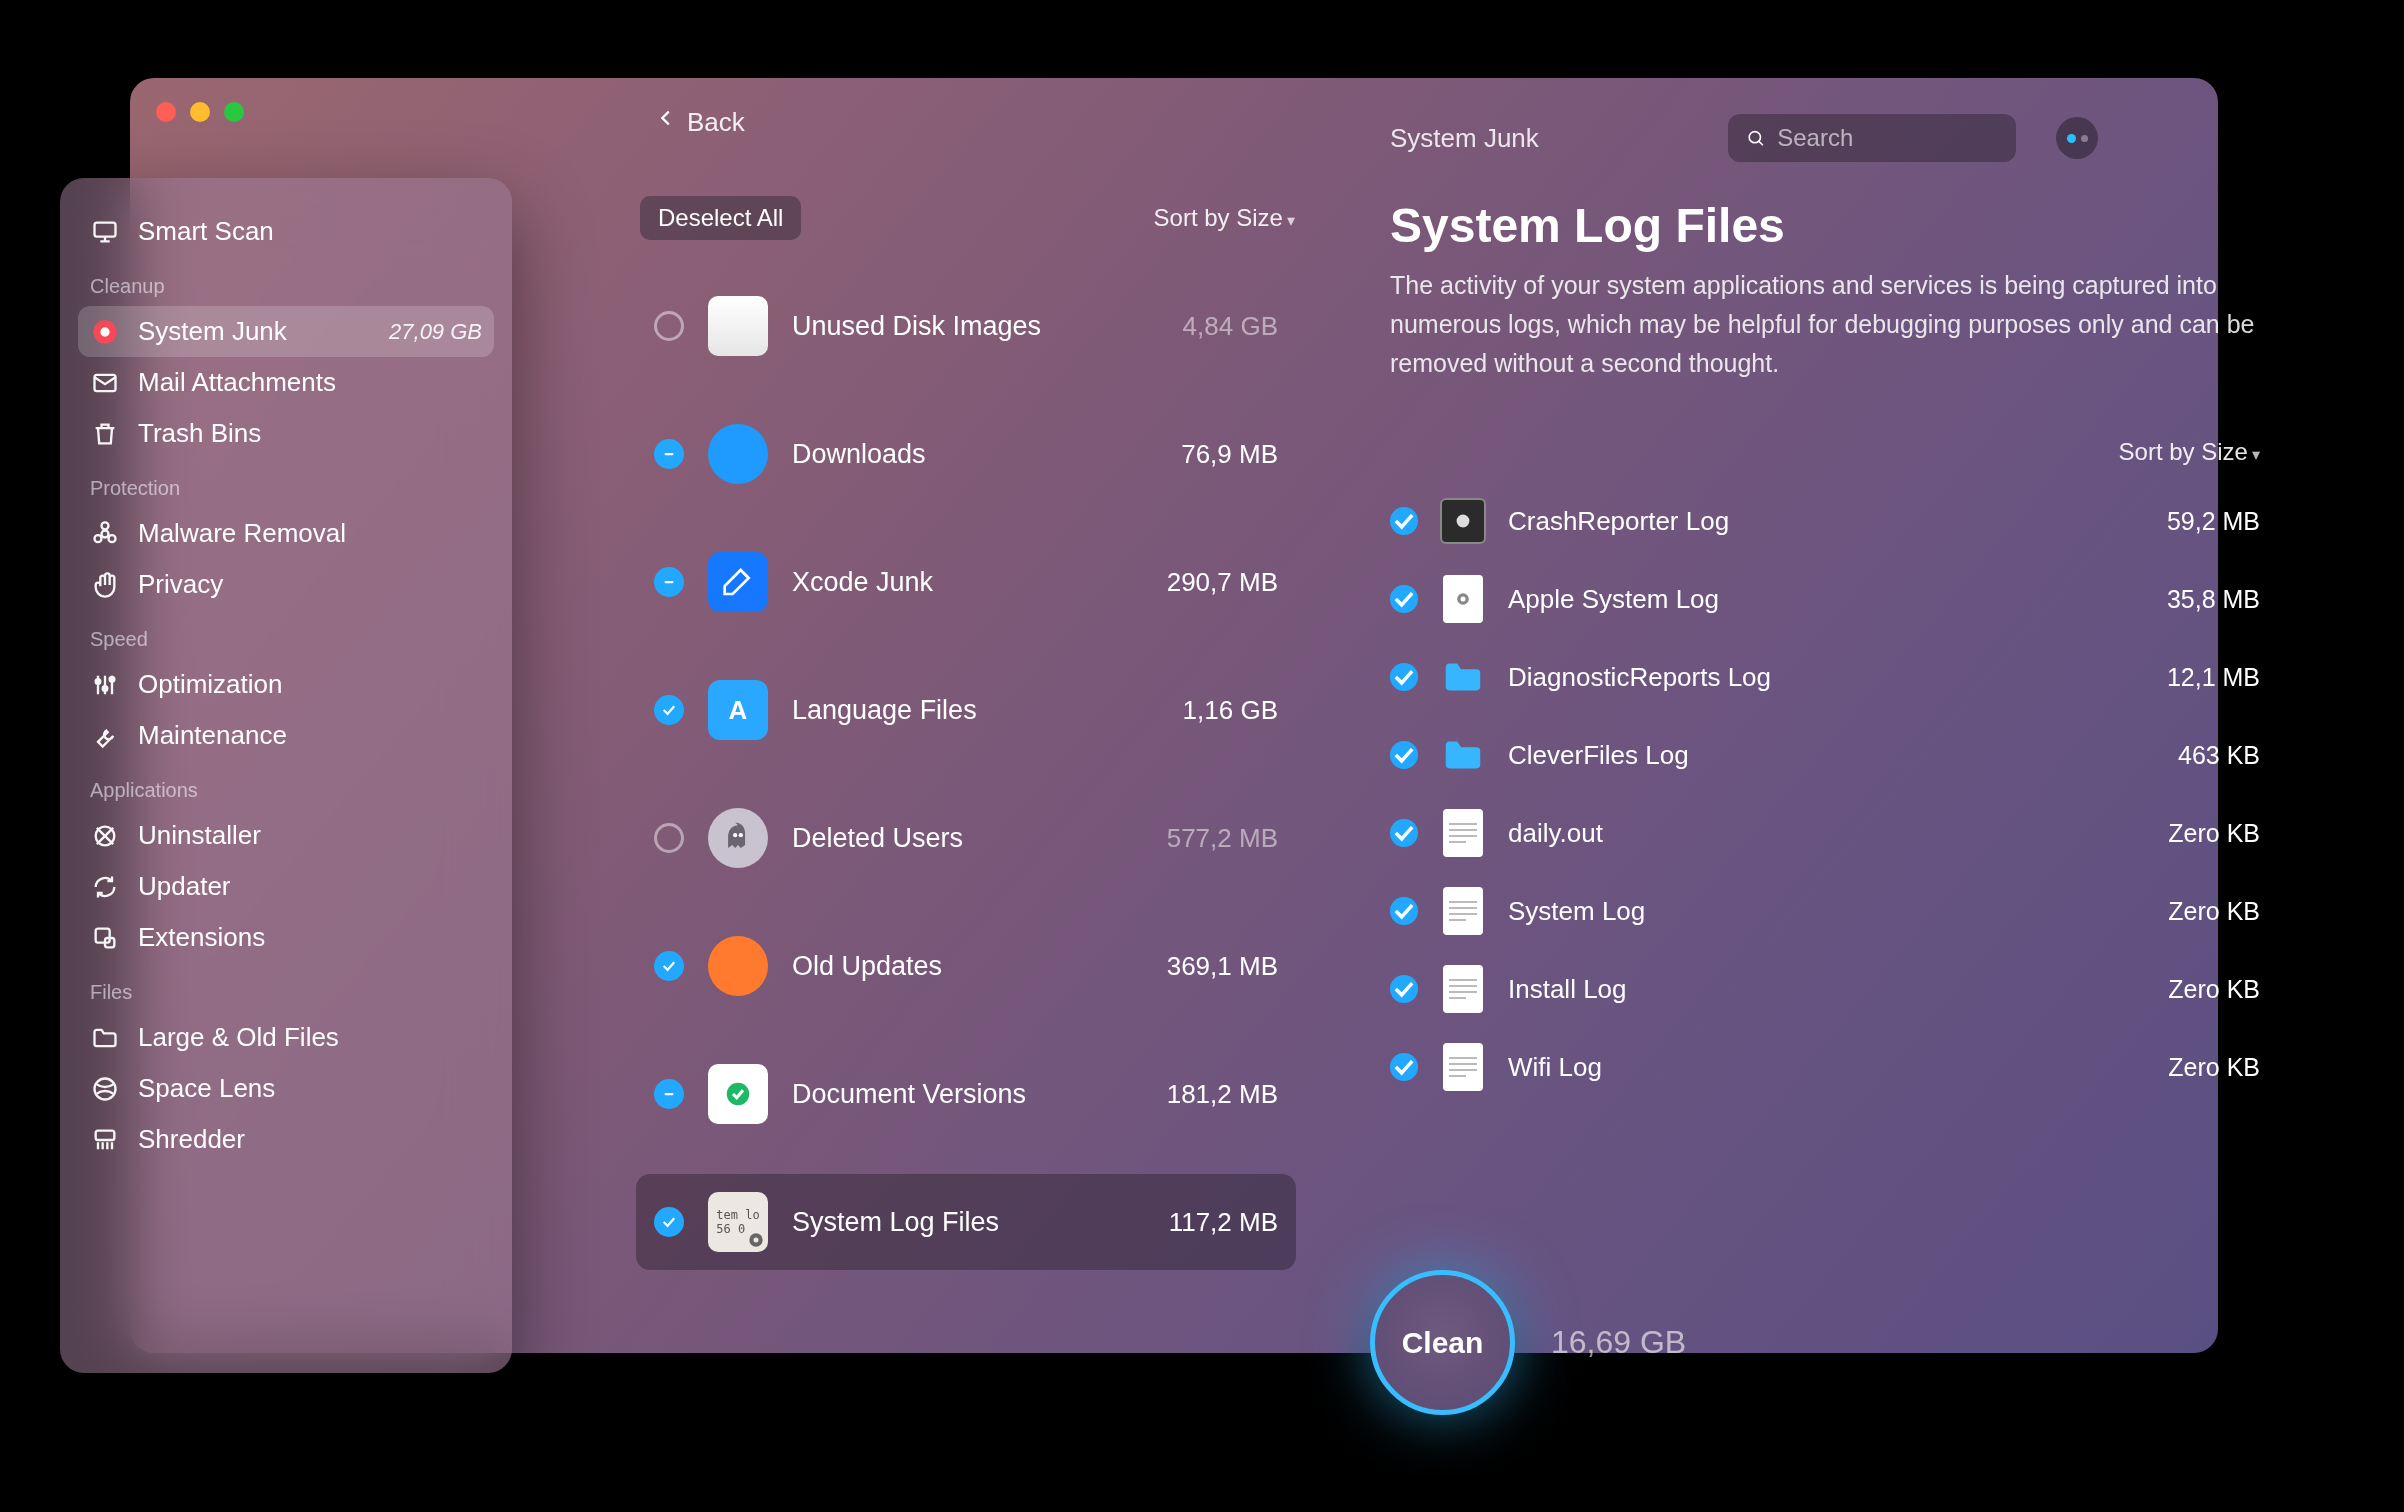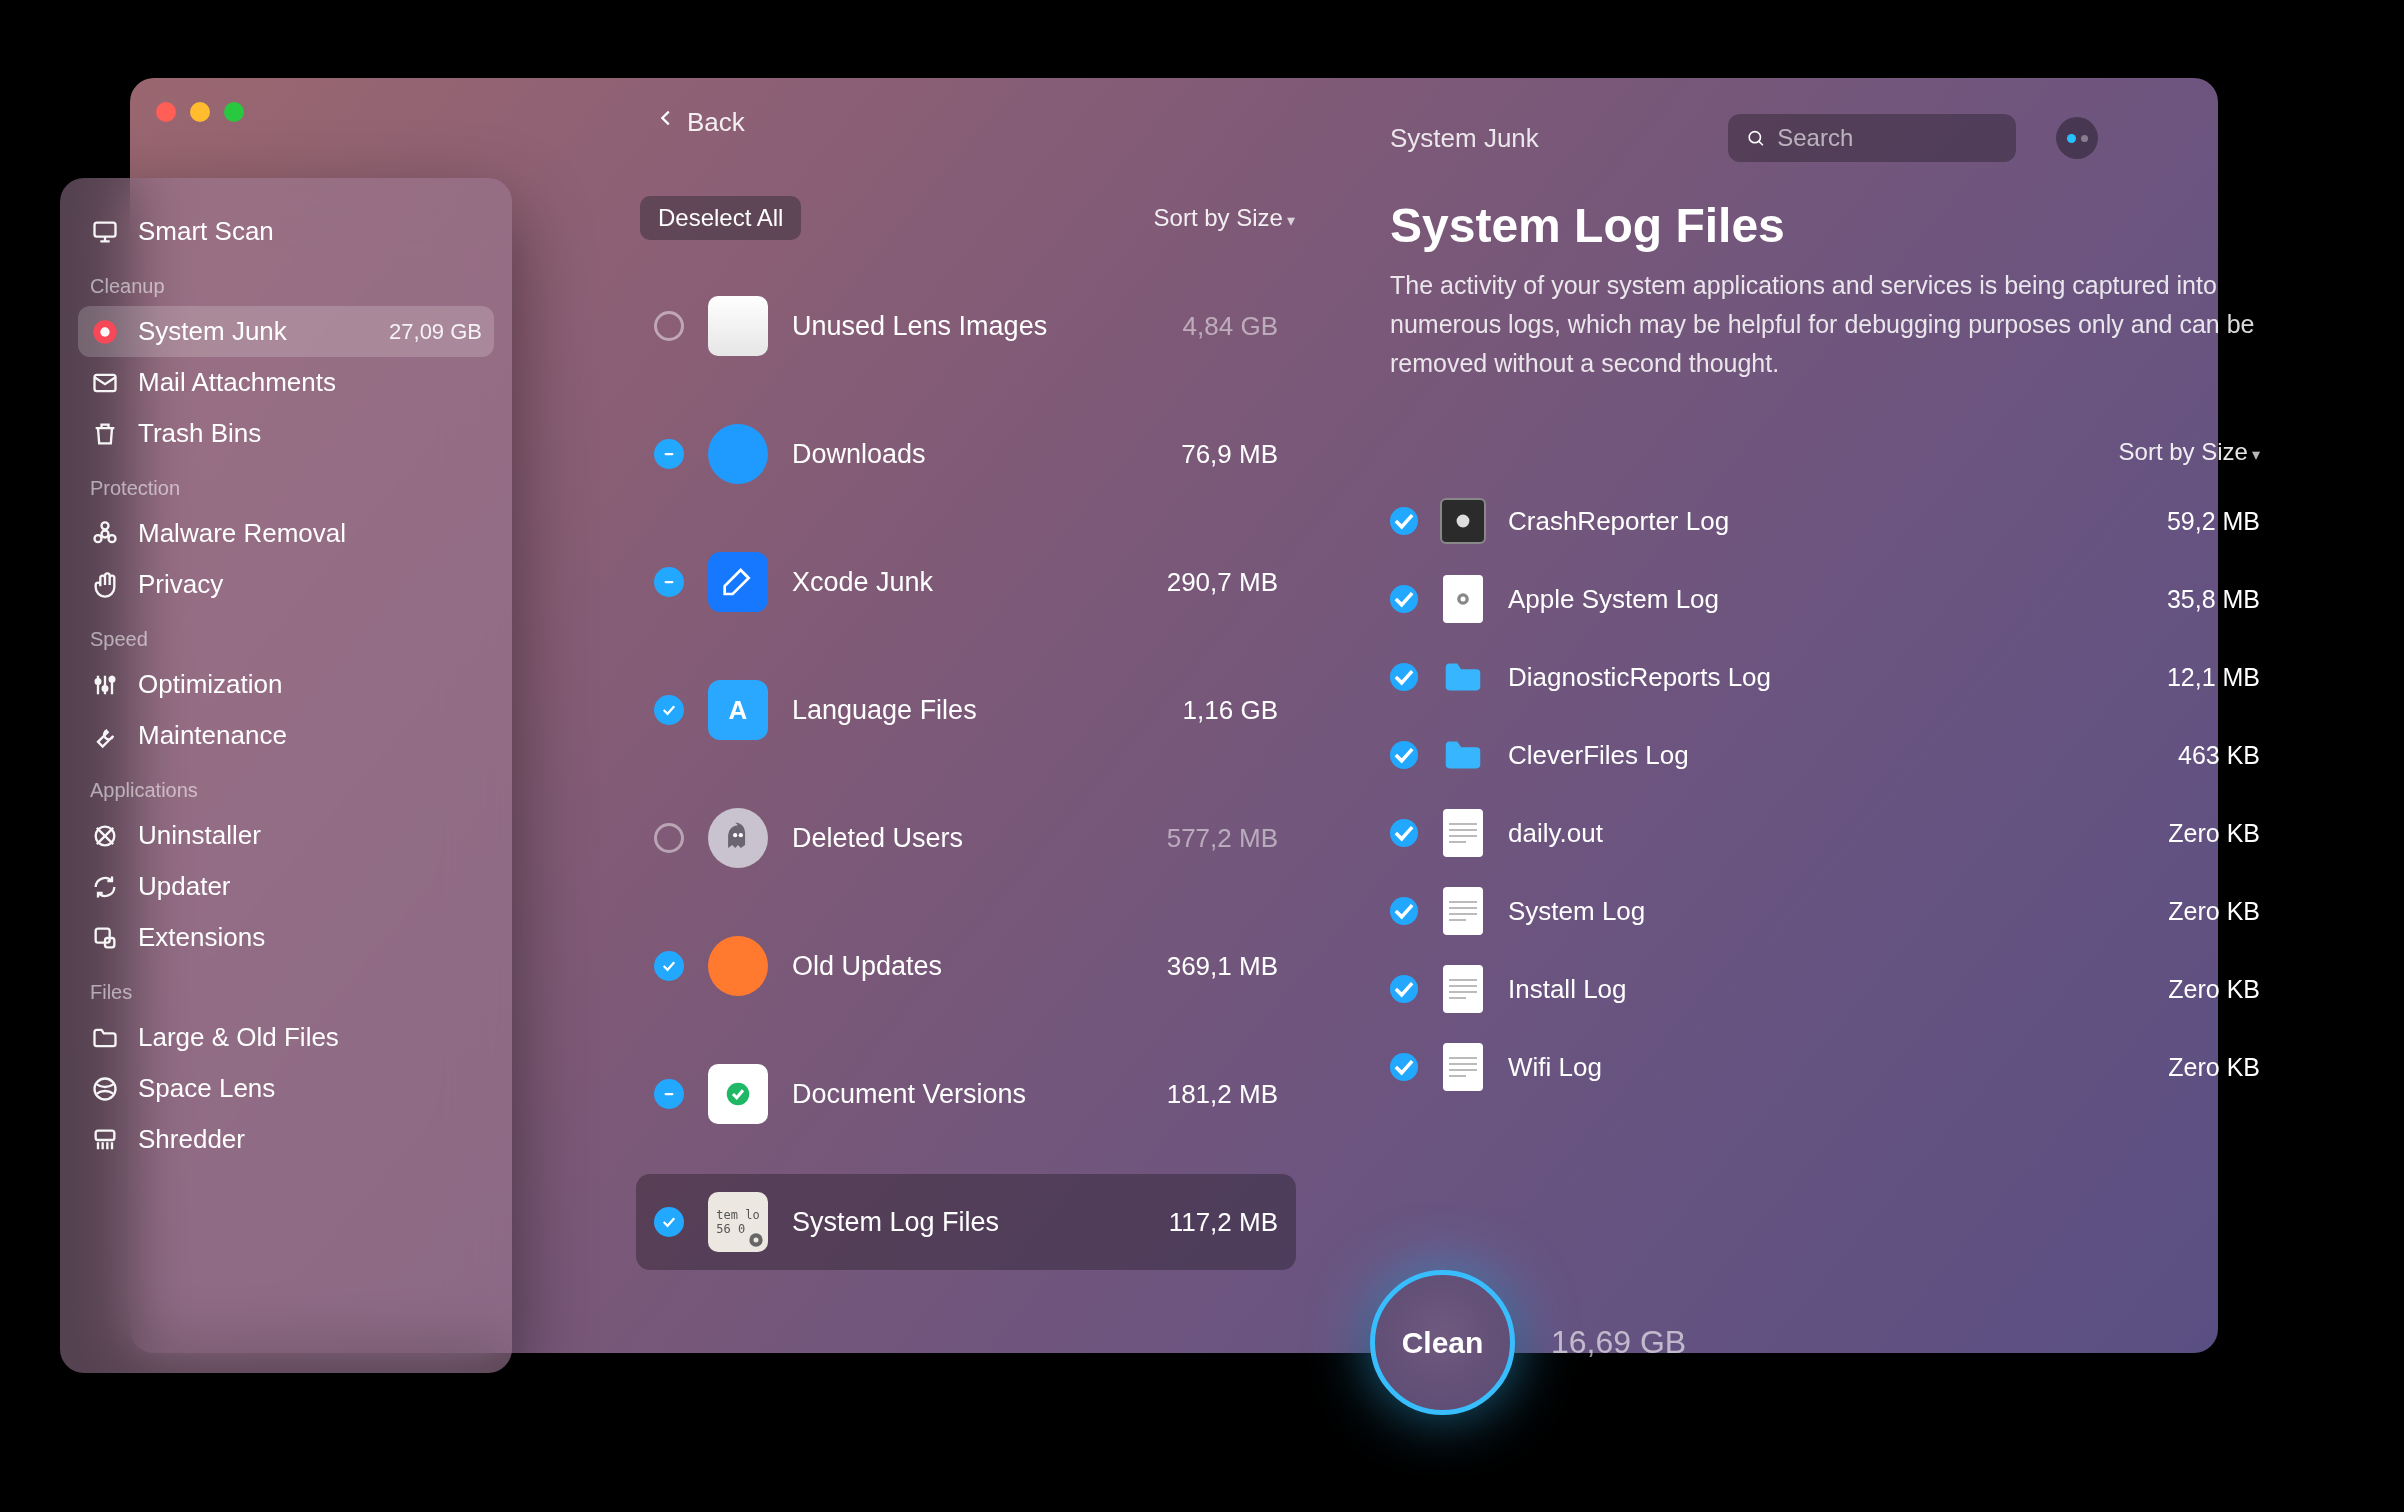--- a/index.html
+++ b/index.html
@@ -62,20 +62,21 @@
     background: rgba(255,255,255,0.18);
   }
   .sb-item .icon {
     width: 30px; height: 30px; display:flex; align-items:center; justify-content:center;
     opacity: 0.95;
   }
   .sb-item .badge {
     margin-left: auto;
     font-size: 22px;
     color: rgba(255,255,255,0.9);
+    font-style: italic;
   }
   .sb-section {
     font-size: 20px;
     color: rgba(255,255,255,0.55);
     padding: 18px 12px 8px 12px;
   }
 
   .content {
     position: absolute;
     left: 400px;
@@ -386,21 +387,21 @@
         <span>Sort by Size</span><span class="caret">▾</span>
       </div>
     </div>
 
     <div class="category-list" id="category-list">
         <div class="cat-row">
           <div class="cat-check empty"></div>
           <div class="cat-icon">
             <div style="width:60px;height:60px;border-radius:10px;background:linear-gradient(#fff,#e6e6e6);"></div>
           </div>
-          <div class="cat-label">Unused Lens Images</div>
+          <div class="cat-label">Unused Disk Images</div>
           <div class="cat-size dim">4,84 GB</div>
         </div>
         <div class="cat-row">
           <div class="cat-check partial">
             <svg viewBox="0 0 24 24">
               <rect x="6" y="10.5" width="12" height="3" rx="1.5" fill="#fff"></rect>
             </svg>
           </div>
           <div class="cat-icon">
             <div style="width:60px;height:60px;border-radius:50%;background:#1f9bff;display:flex;align-items:center;justify-content:center">

